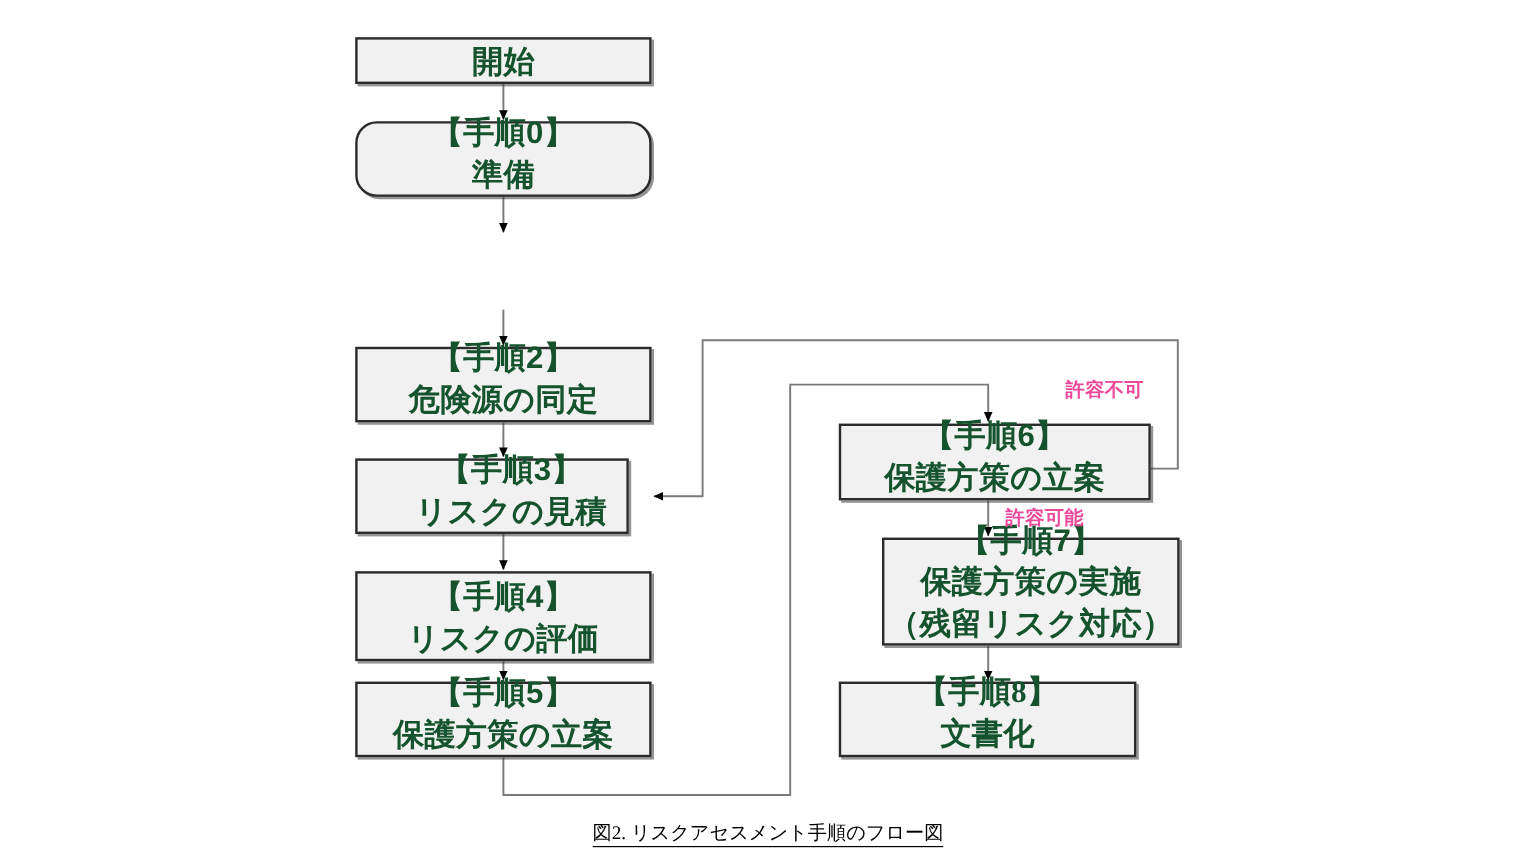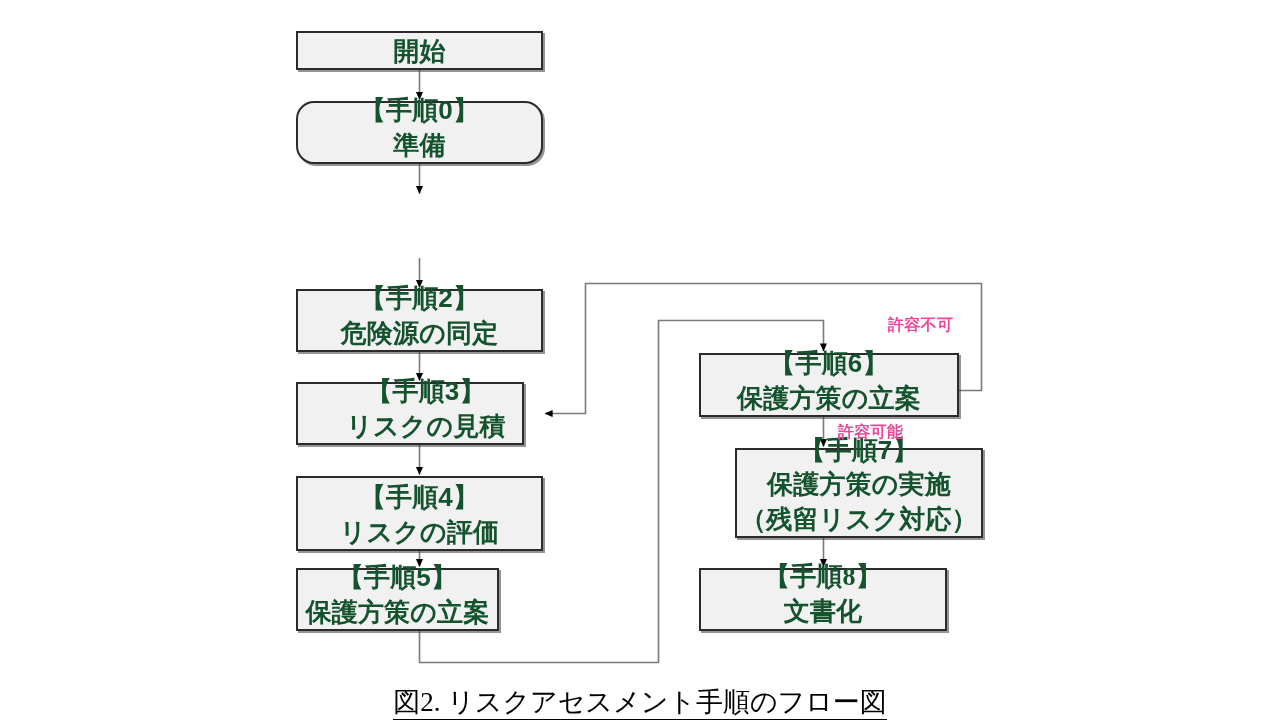--- a/index.html
+++ b/index.html
@@ -57,21 +57,21 @@
     letter-spacing: 0.3px;
     z-index: 4;
   }
   #caption {
     position: absolute;
     left: 0;
     right: 0;
     top: 684px;
     text-align: center;
     font-family: "Liberation Serif", "DejaVu Serif", serif;
-    font-size: 27px;
+    font-size: 16px;
     color: #000000;
     z-index: 5;
   }
   #caption span {
     border-bottom: 1.5px solid #000000;
     padding-bottom: 2px;
   }
 </style>
 </head>
 <body>
@@ -127,21 +127,21 @@
   <div class="node" style="left:296px; top:382px; width:228px; height:63px;padding-left:32px;">
     <span class="ln">【手順3】</span>
     <span class="ln">リスクの見積</span>
   </div>
 
   <div class="node" style="left:296px; top:476px; width:247px; height:75px;">
     <span class="ln">【手順4】</span>
     <span class="ln">リスクの評価</span>
   </div>
 
-  <div class="node" style="left:296px; top:568px; width:203px; height:63px;">
+  <div class="node" style="left:296px; top:568px; width:247px; height:63px;">
     <span class="ln">【手順5】</span>
     <span class="ln">保護方策の立案</span>
   </div>
 
   <div class="node" style="left:699px; top:353px; width:260px; height:64px;">
     <span class="ln">【手順6】</span>
     <span class="ln">保護方策の立案</span>
   </div>
 
   <div class="node" style="left:699px; top:448px; width:248px; height:90px;margin-left:36px;">

